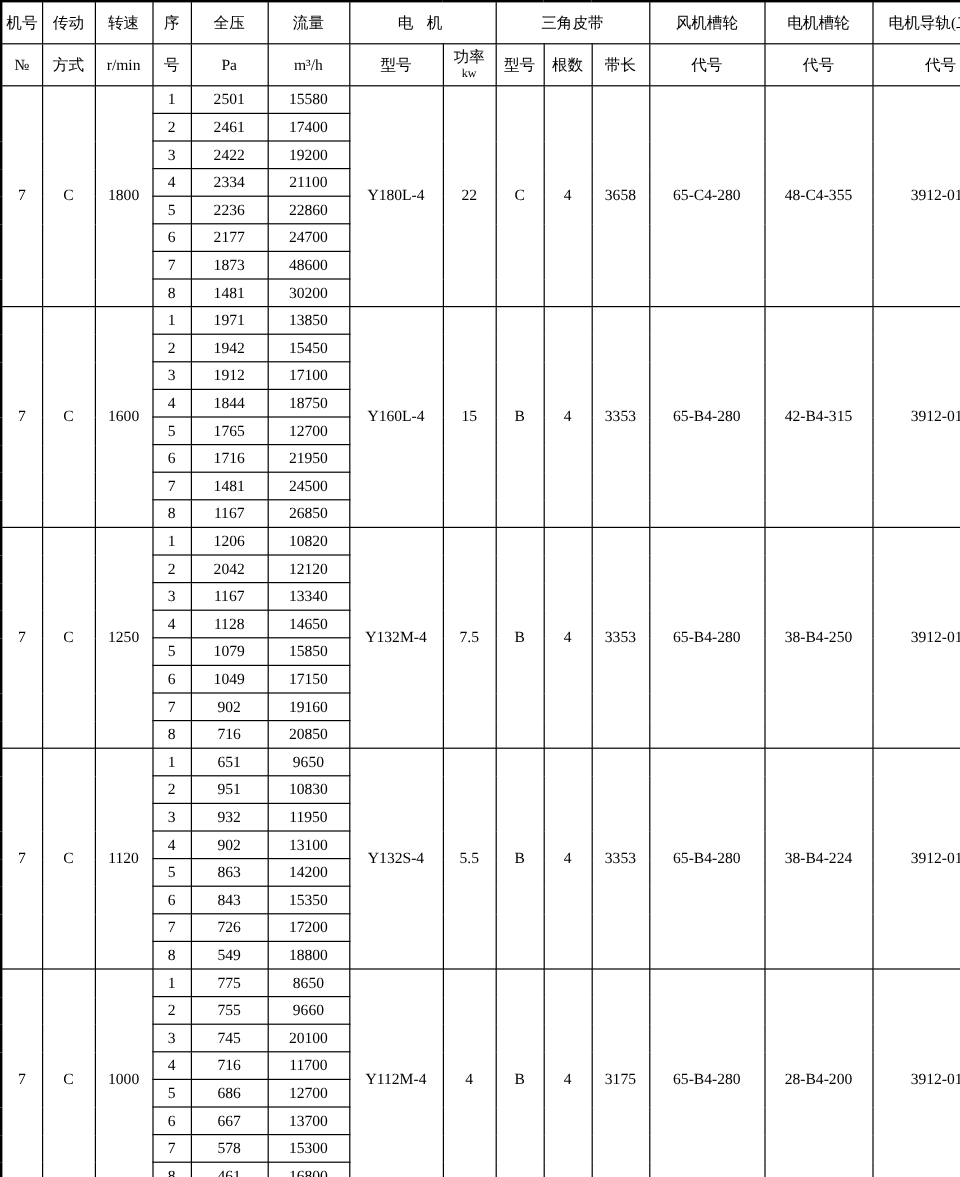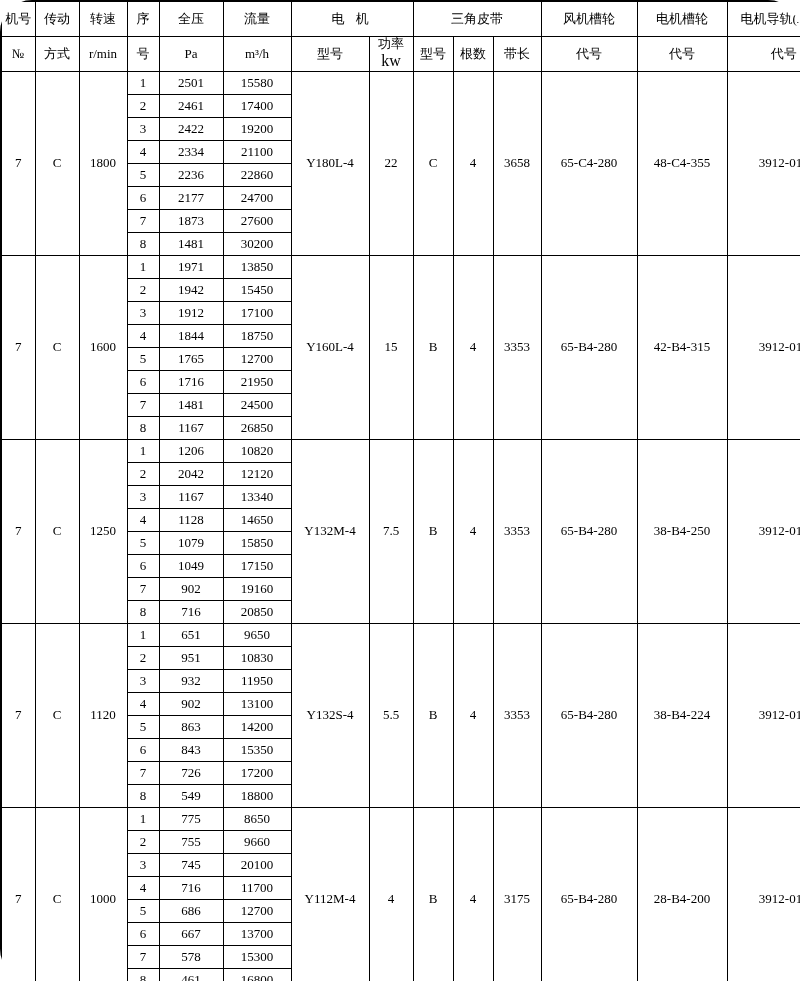--- a/index.html
+++ b/index.html
@@ -11,21 +11,20 @@
     width: 800px;
     height: 981px;
     font-family: "Liberation Serif", "DejaVu Serif", serif;
     color: #000000;
   }
   #sheet {
     width: 800px;
     height: 981px;
     position: relative;
     overflow: hidden;
-    border-radius: 32px;
   }
   table.spec {
     border-collapse: collapse;
     width: 800px;
     table-layout: fixed;
   }
   table.spec td, table.spec th {
     border: 1px solid #000000;
     text-align: center;
     vertical-align: middle;
@@ -40,21 +39,21 @@
   }
   .hdr-cell {
     font-size: 13.5px;
     height: 34px;
   }
   .hdr-sub {
     font-size: 12.5px;
     height: 34px;
   }
   .unit {
-    font-size: 16px;
+    font-size: 10px;
   }
   .spaced {
     letter-spacing: 4px;
   }
   .num {
     font-family: "Liberation Serif", "DejaVu Serif", serif;
     font-size: 13px;
   }
   .seq {
     font-size: 12.5px;
@@ -179,21 +178,21 @@
           <td class="num">22860</td>
         </tr>
         <tr class="rowline">
           <td class="seq">6</td>
           <td class="num">2177</td>
           <td class="num">24700</td>
         </tr>
         <tr class="rowline">
           <td class="seq">7</td>
           <td class="num">1873</td>
-          <td class="num">27600</td>
+          <td class="num">48600</td>
         </tr>
         <tr class="rowline">
           <td class="seq">8</td>
           <td class="num">1481</td>
           <td class="num">30200</td>
         </tr>
         <tr class="rowline grp-top">
           <td class="group-cell" rowspan="8">7</td>
           <td class="group-cell" rowspan="8">C</td>
           <td class="group-cell" rowspan="8">1600</td>

